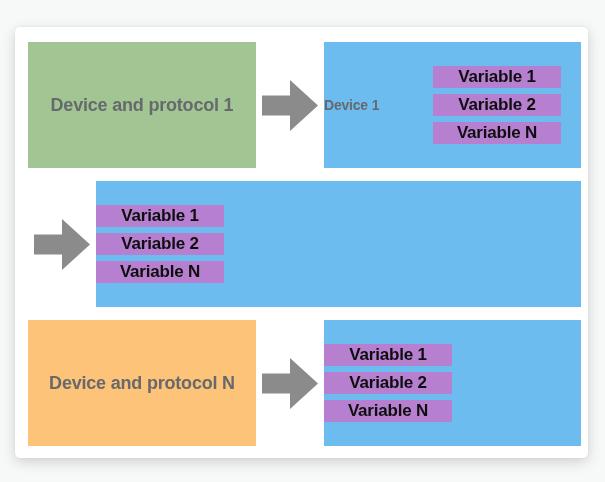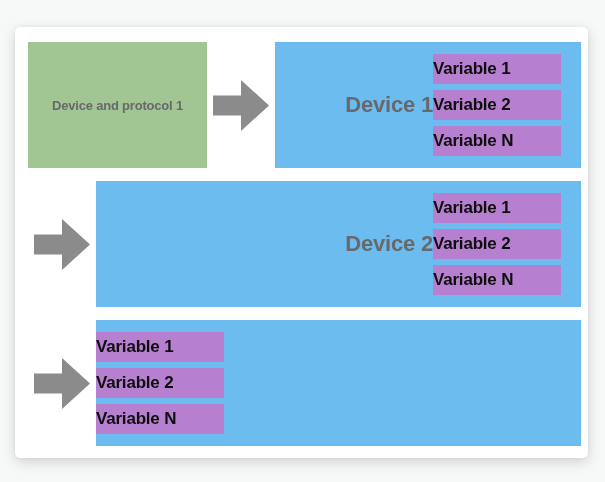--- a/index.html
+++ b/index.html
@@ -18,52 +18,52 @@
     background: var(--card-bg, #ffffff);
     border-radius: 5px;
     box-shadow: 0 4px 14px rgba(0,0,0,.16), 0 0 3px rgba(0,0,0,.06);
     padding: 15px 7px 12px 13px;
     display: flex;
     flex-direction: column;
     justify-content: space-between;
   }
   .row { height: 126px; display: flex; }
   .src {
-    width: 179px;
+    width: 228px;
     display: flex; align-items: center; justify-content: center;
-    font-size: 13px; font-weight: 600; letter-spacing: -0.2px;
+    font-size: 18px; font-weight: 600; letter-spacing: -0.2px;
     color: var(--label-text, #67696c);
   }
   .row:nth-of-type(1) .src { background: var(--source-1-bg, #a1c693); }
   .row:nth-of-type(2) .src { background: var(--source-2-bg, #fdf095); }
   .row:nth-of-type(3) .src { background: var(--source-3-bg, #fcc379); }
   .arrow-wrap {
     width: 68px;
     display: flex; align-items: center; justify-content: center;
   }
   .arrow { width: 56px; height: 51px; fill: var(--arrow, #8b8b8b); }
   .dest {
     flex: 1;
     background: var(--dest-bg, #6cbcf0);
     display: flex; align-items: center;
   }
   .device-label {
     flex: 1;
-    text-align: right;
-    font-size: 22px; font-weight: 600; letter-spacing: -0.2px;
+    text-align: left;
+    font-size: 14px; font-weight: 600; letter-spacing: -0.2px;
     color: var(--label-text, #67696c);
   }
   .vars {
     width: 128px; margin-right: 20px;
     display: flex; flex-direction: column; gap: 6px;
   }
   .var {
-    height: 30px;
+    height: 22px;
     background: var(--variable-bg, #b67fd0);
-    display: flex; align-items: center; 
+    display: flex; align-items: center; justify-content: center;
     font-size: 17px; font-weight: 700; letter-spacing: -0.2px;
     color: var(--variable-text, #0e0e0e);
   }
 </style>
 </head>
 <body>
 
 <div class="card">
 
   <div class="row">
@@ -91,36 +91,38 @@
     </div>
   </div>
 
   <div class="row">
     <div class="arrow-wrap">
       <svg class="arrow" viewBox="0 0 56 51" aria-hidden="true">
         <polygon points="0,15.5 28,15.5 28,0 56,25.5 28,51 28,35.5 0,35.5"></polygon>
       </svg>
     </div>
     <div class="dest">
-      <div class="device-label">Device 2</div>
       <div class="vars">
         <div class="var">
             <span>Variable 1</span>
           </div>
         <div class="var">
             <span>Variable 2</span>
           </div>
         <div class="var">
             <span>Variable N</span>
           </div>
       </div>
     </div>
   </div>
 
   <div class="row">
+    <div class="src">
+      <span>Device and protocol N</span>
+    </div>
     <div class="arrow-wrap">
       <svg class="arrow" viewBox="0 0 56 51" aria-hidden="true">
         <polygon points="0,15.5 28,15.5 28,0 56,25.5 28,51 28,35.5 0,35.5"></polygon>
       </svg>
     </div>
     <div class="dest">
       <div class="vars">
         <div class="var">
             <span>Variable 1</span>
           </div>

